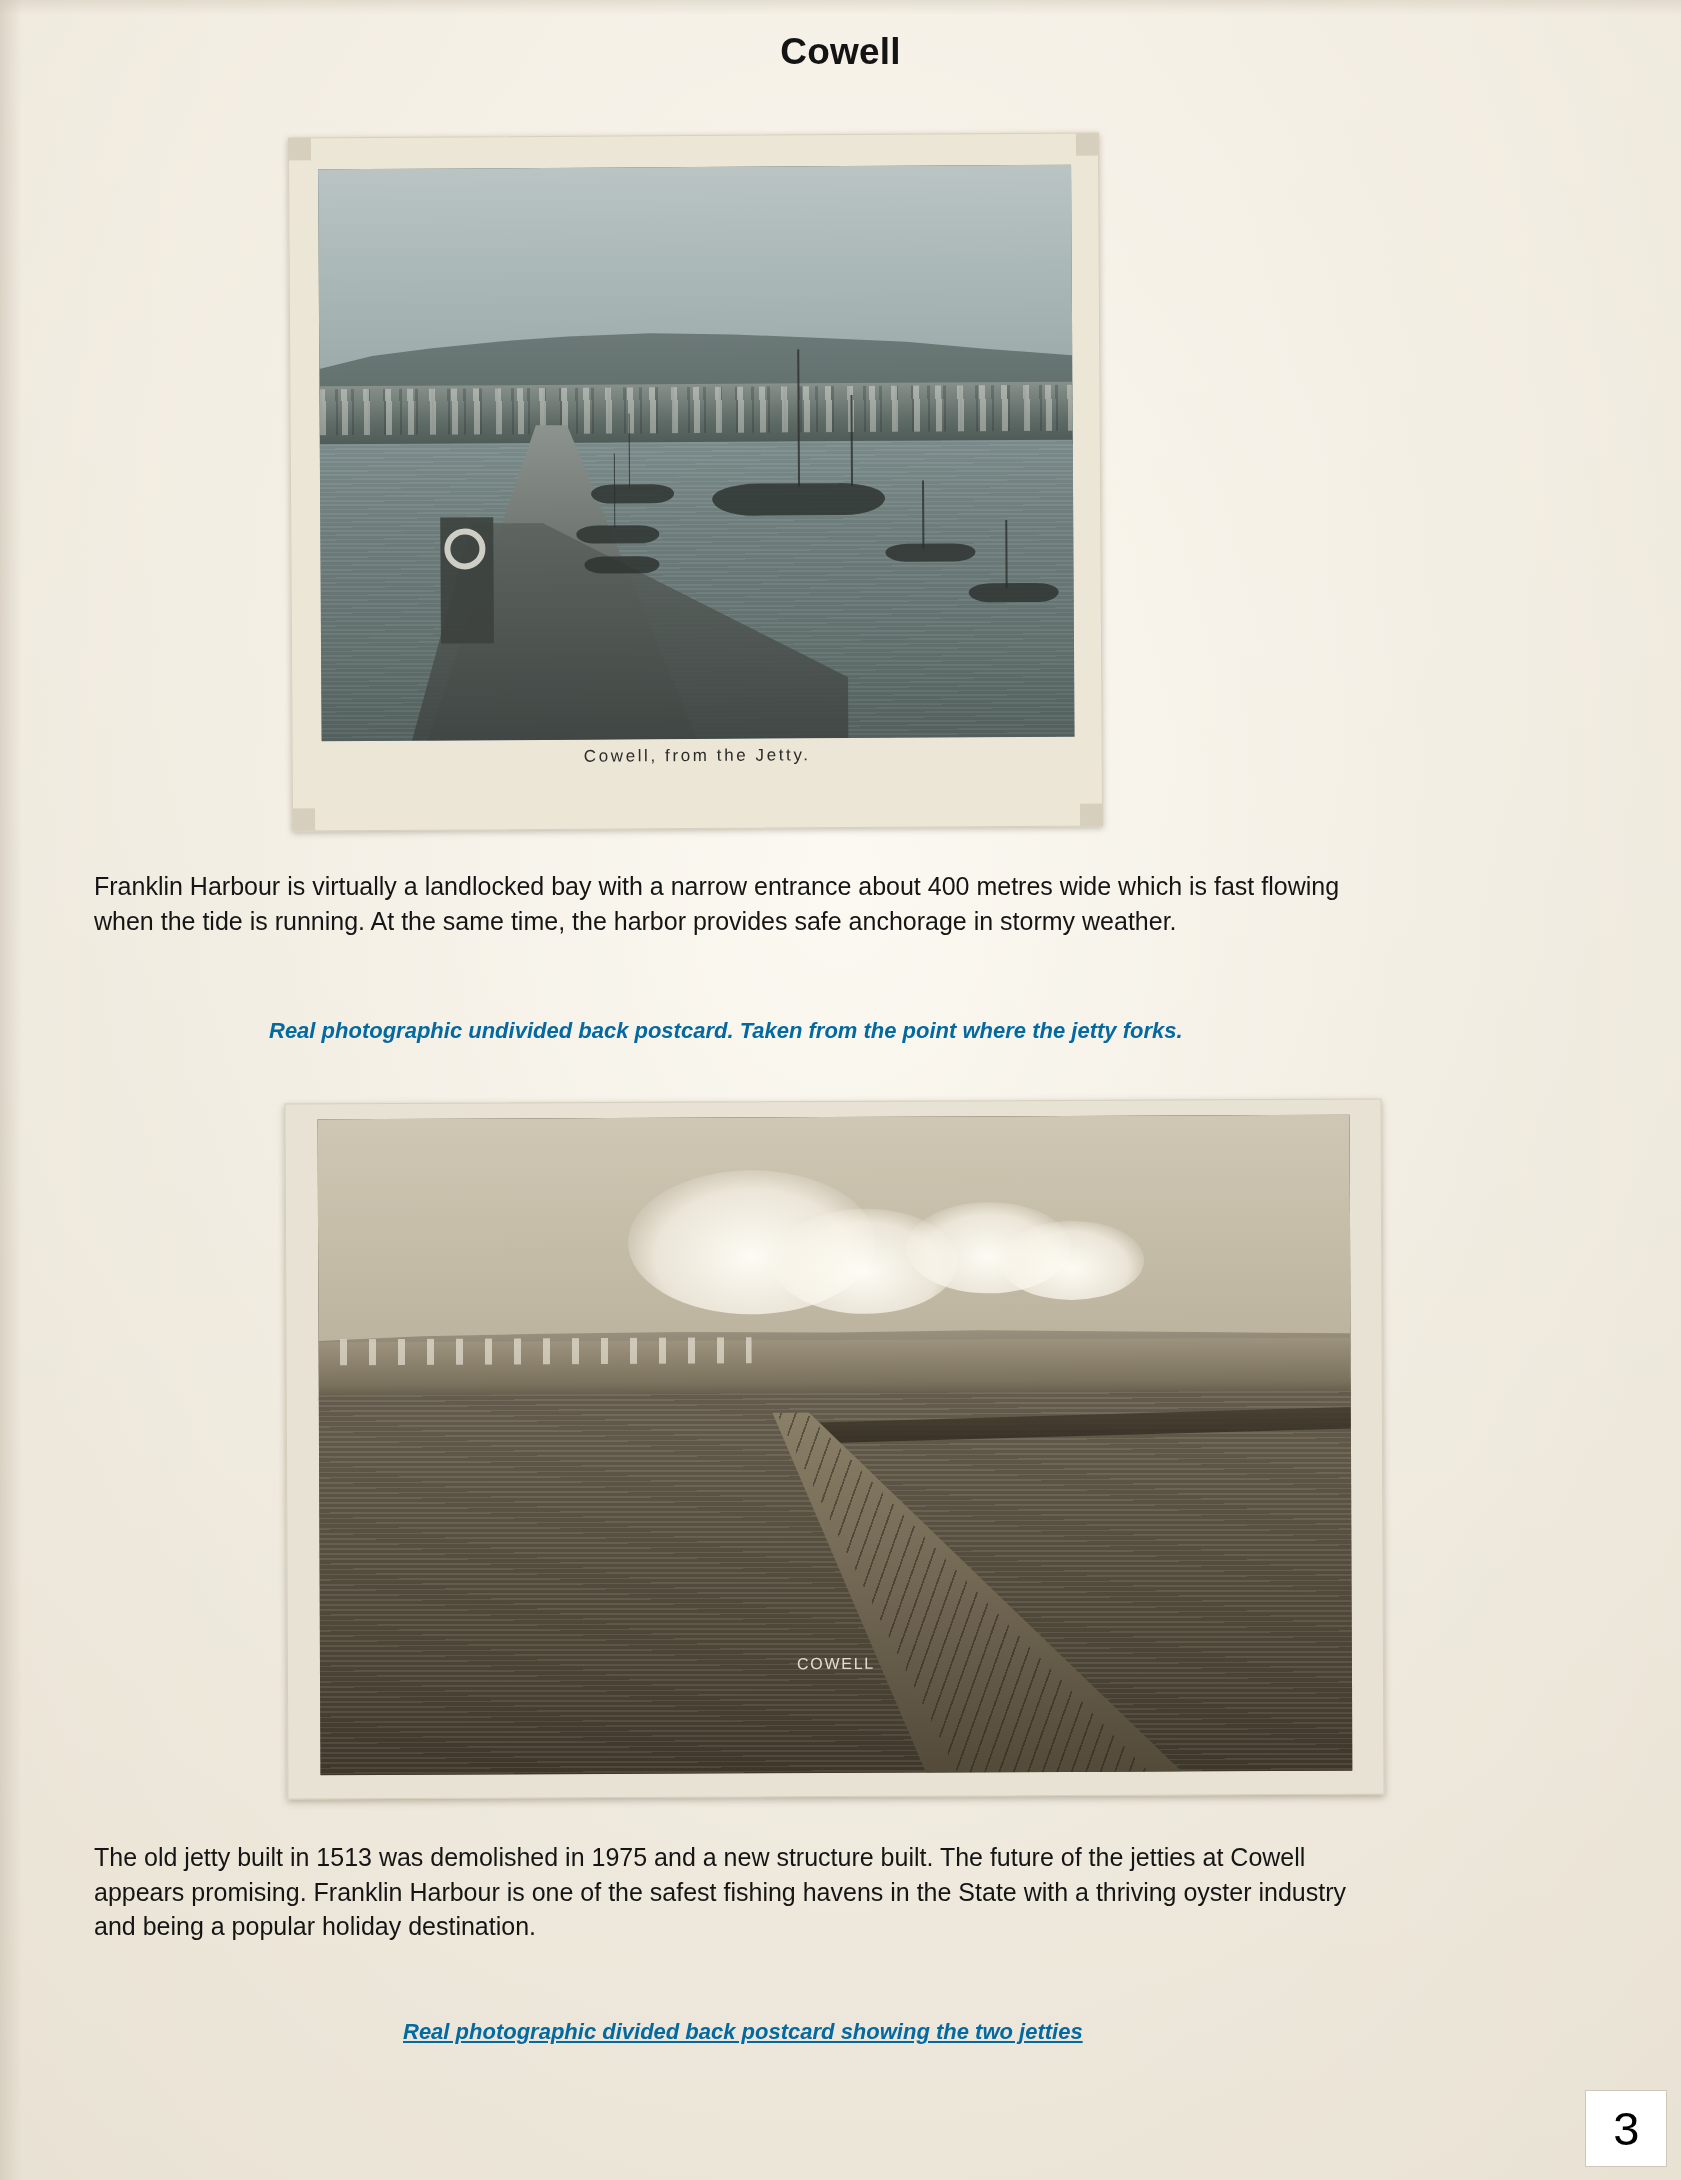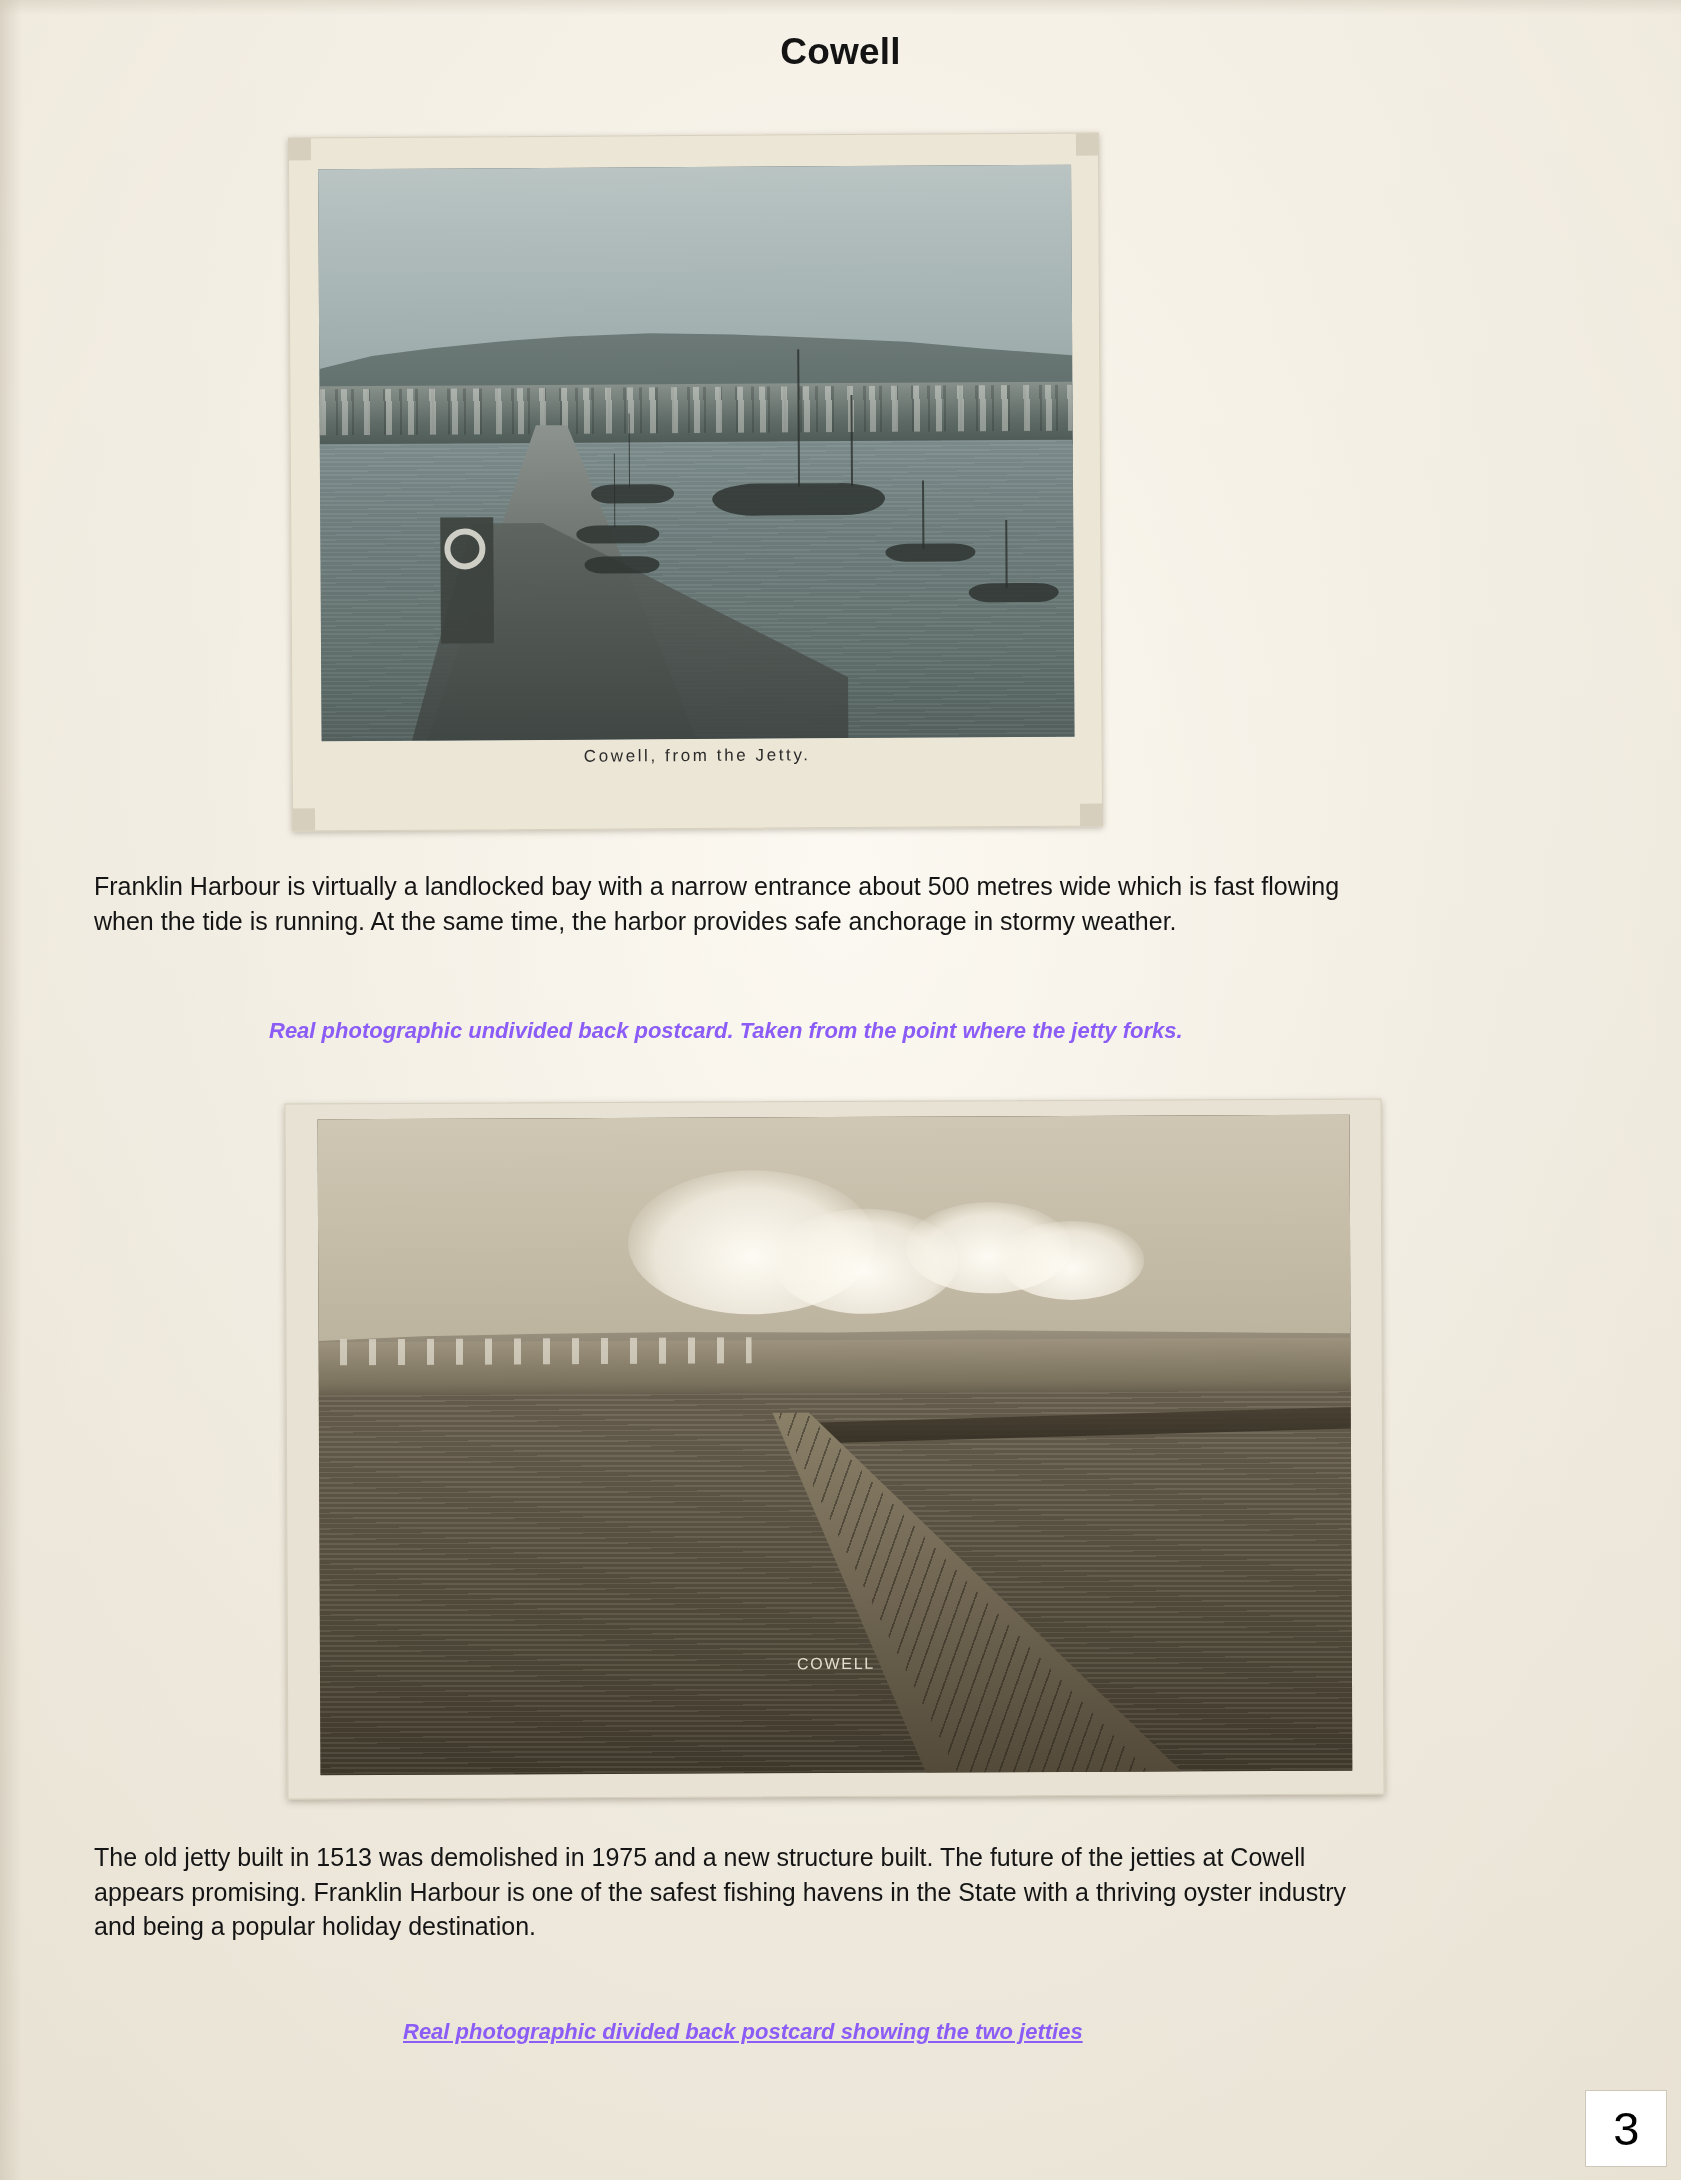--- a/index.html
+++ b/index.html
@@ -169,21 +169,21 @@
     color: #151515;
   }
   .para1 { left: 94px; top: 869px; width: 1252px; }
   .para2 { left: 94px; top: 1840px; width: 1286px; }
 
   .note {
     position: absolute;
     font-size: 22px;
     font-style: italic;
     font-weight: bold;
-    color: #8b5cf6;
+    color: #0369a1;
     white-space: nowrap;
   }
   .note1 { left: 269px; top: 1018px; }
   .note2 { left: 403px; top: 2019px; text-decoration: underline; }
 
   
   .card2 {
     position: absolute;
     left: 286px;
     top: 1101px;
@@ -323,21 +323,21 @@
     <div class="boat" style="left:86%;top:73%;width:12%;height:3.4%;"></div>
     <div class="mast" style="left:91%;top:62%;height:12%;"></div>
   </div>
   <div class="caption">Cowell, from the Jetty.</div>
   <div class="corner" style="left:0;top:0;"></div>
   <div class="corner" style="right:0;top:0;"></div>
   <div class="corner" style="left:0;bottom:0;"></div>
   <div class="corner" style="right:0;bottom:0;"></div>
 </div>
 
-<div class="para para1">Franklin Harbour is virtually a landlocked bay with a narrow entrance about 500 metres wide which is fast flowing when the tide is running. At the same time, the harbor provides safe anchorage in stormy weather.</div>
+<div class="para para1">Franklin Harbour is virtually a landlocked bay with a narrow entrance about 400 metres wide which is fast flowing when the tide is running. At the same time, the harbor provides safe anchorage in stormy weather.</div>
 <div class="note note1">Real photographic undivided back postcard. Taken from the point where the jetty forks.</div>
 
 <div class="card2">
   <div class="photo">
     <div class="p2-sky"></div>
     <div class="cloud" style="left:30%;top:8%;width:24%;height:22%;"></div>
     <div class="cloud" style="left:44%;top:14%;width:18%;height:16%;"></div>
     <div class="cloud" style="left:57%;top:13%;width:16%;height:14%;"></div>
     <div class="cloud" style="left:66%;top:16%;width:14%;height:12%;"></div>
     <div class="p2-land"></div>

